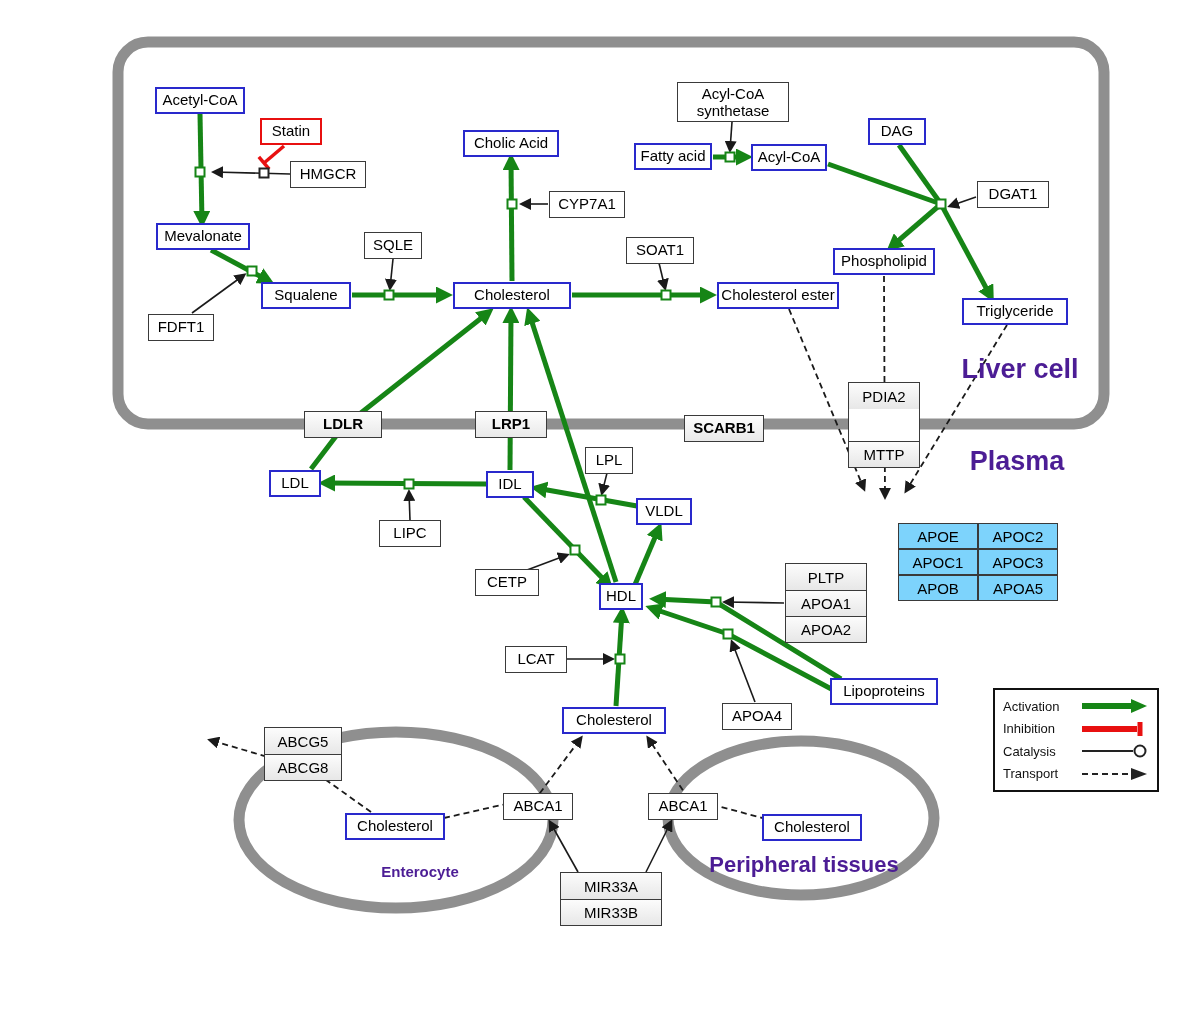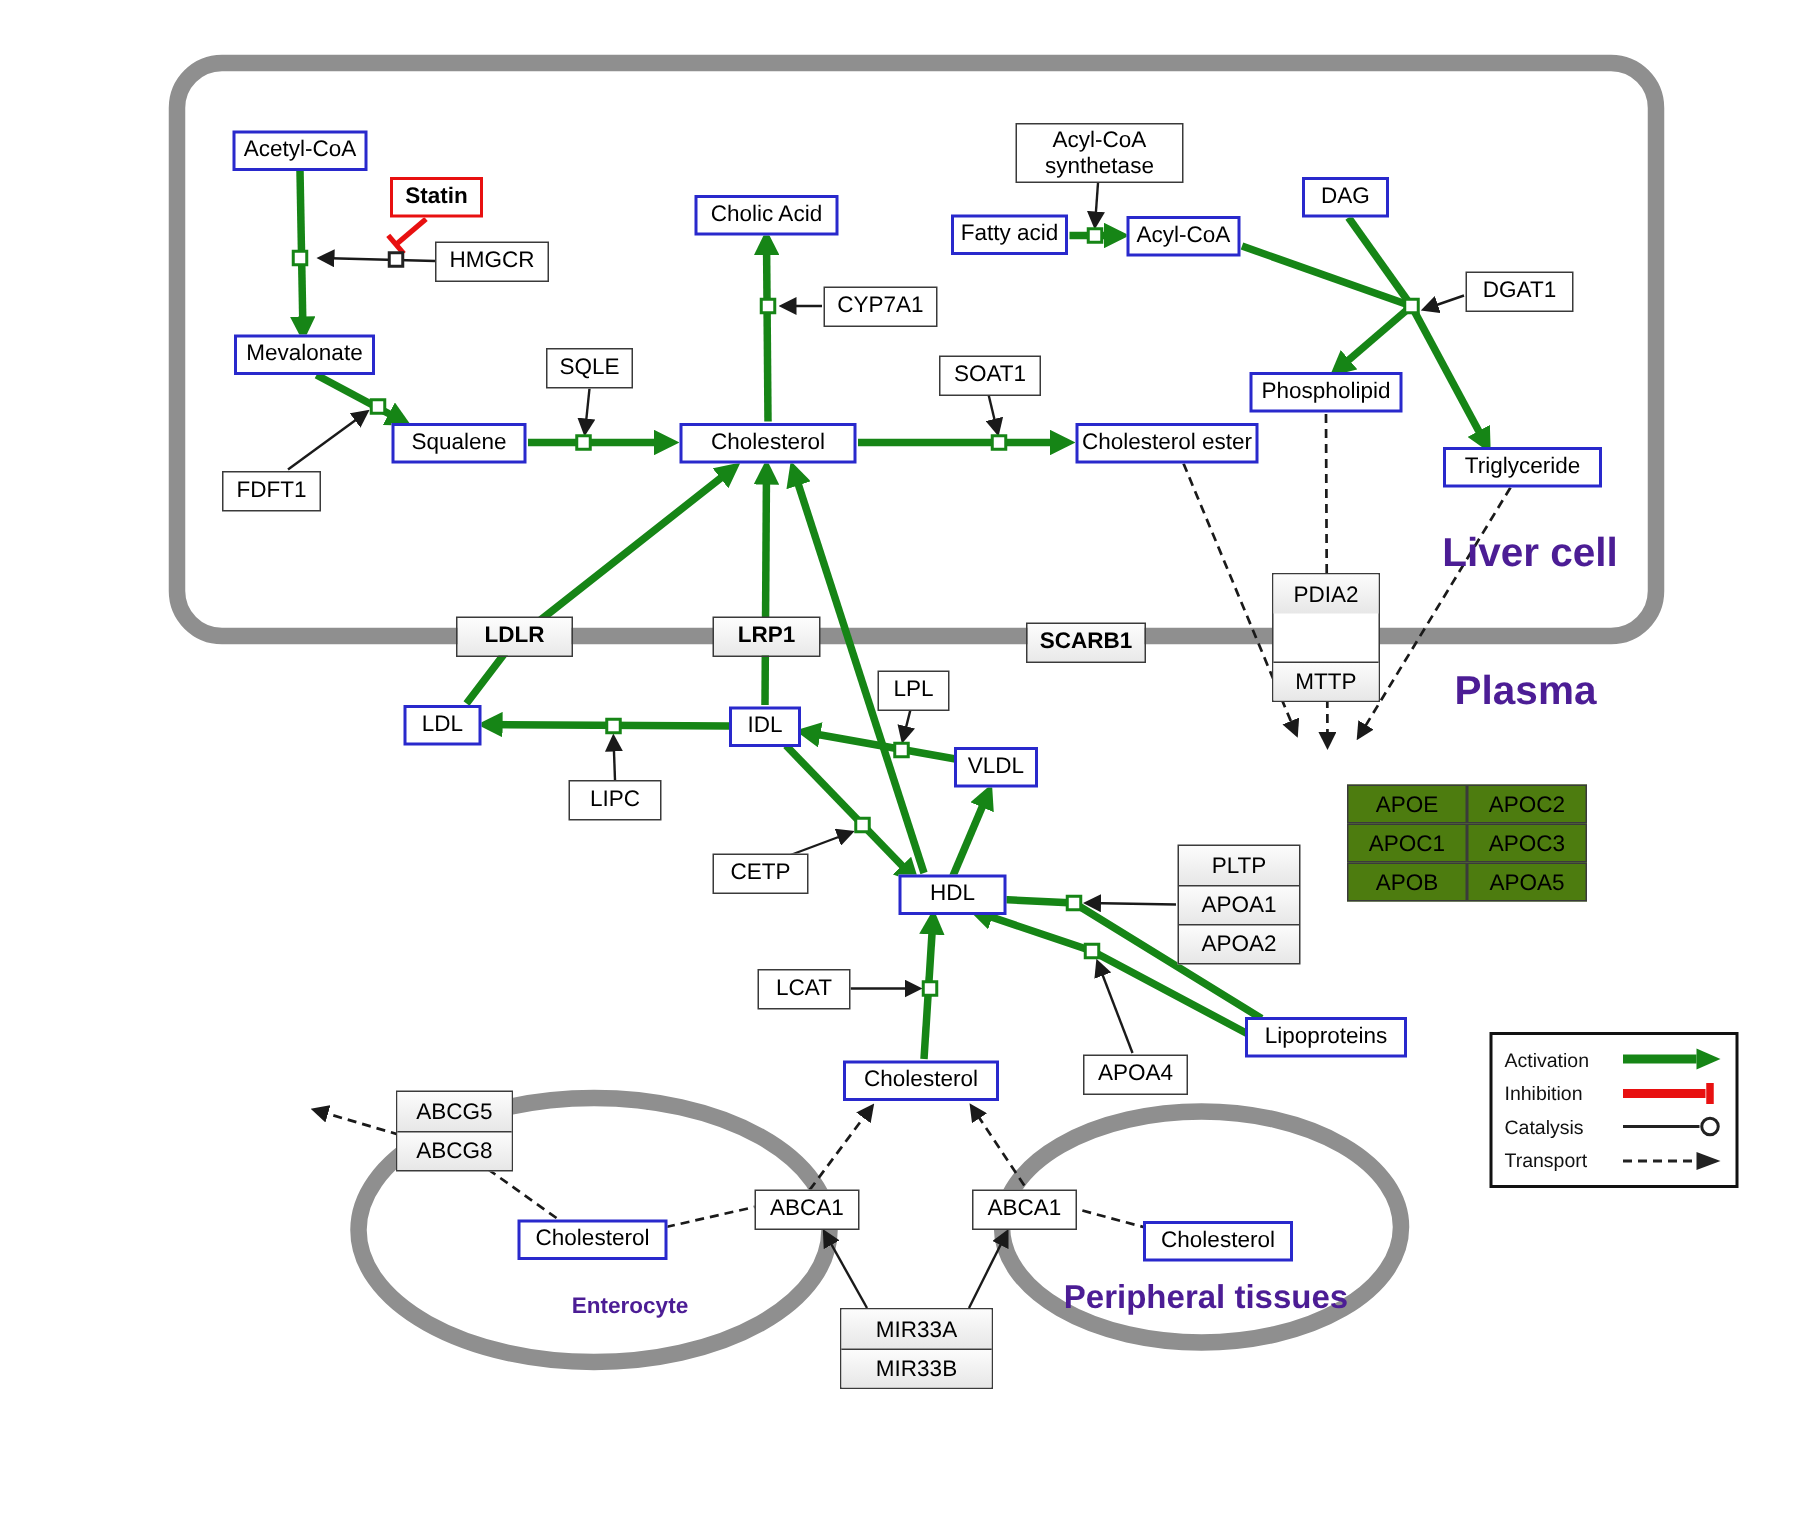--- a/index.html
+++ b/index.html
@@ -19,21 +19,21 @@
   .enzyme{border:1.5px solid #3a3a3a;}
   .drug{border:2.5px solid #e81010;}
   .transporter{border:1.5px solid #3a3a3a;background:linear-gradient(#fdfdfd,#e9e9e9);font-weight:bold;}
   .stack{position:absolute;display:flex;flex-direction:column;border:1.5px solid #3a3a3a;box-sizing:border-box;background:#fff;}
   .stack-cell{height:26px;display:flex;align-items:center;justify-content:center;
               background:linear-gradient(#fcfcfc,#e7e7e7);border-top:1px solid #3a3a3a;
               font-size:15px;padding:0 6px;box-sizing:border-box;}
   .stack-cell:first-child{border-top:none;}
   .apo-table{position:absolute;display:grid;background:#fff;}
   .table-cell{display:flex;align-items:center;justify-content:center;font-size:15px;
-              border:1px solid #3a3a3a;background:#4d7c0f;box-sizing:border-box;}
+              border:1px solid #3a3a3a;background:#7dd3fc;box-sizing:border-box;}
   .comp-label{position:absolute;font-weight:bold;color:#4c1d95;transform:translate(-50%,-50%);white-space:nowrap;}
   .legend{position:absolute;left:993px;top:688px;width:166px;height:104px;border:2.5px solid #111;
           background:#fff;box-sizing:border-box;display:flex;flex-direction:column;
           justify-content:space-evenly;padding:2px 8px;}
   .legend-row{display:flex;align-items:center;justify-content:space-between;}
   .legend-label{font-size:13px;color:#111;}
 </style>
 </head>
 <body>
 
@@ -105,21 +105,21 @@
       <rect x="404.5" y="479.5" width="9" height="9" fill="#ffffff" stroke="#168516" stroke-width="2"></rect>
       <rect x="570.5" y="545.5" width="9" height="9" fill="#ffffff" stroke="#168516" stroke-width="2"></rect>
       <rect x="711.5" y="597.5" width="9" height="9" fill="#ffffff" stroke="#168516" stroke-width="2"></rect>
       <rect x="723.5" y="629.5" width="9" height="9" fill="#ffffff" stroke="#168516" stroke-width="2"></rect>
       <rect x="615.5" y="654.5" width="9" height="9" fill="#ffffff" stroke="#168516" stroke-width="2"></rect>
       <rect x="259.5" y="168.5" width="9" height="9" fill="#ffffff" stroke="#222222" stroke-width="2"></rect>
     </svg>
 
   <div id="node-layer">
       <div class="node metabolite" style="left: 155px; top: 86.5px; width: 90px; height: 27px;">Acetyl-CoA</div>
-      <div class="node drug" style="left: 260px; top: 117.5px; width: 62px; height: 27px; font-weight: bold;">Statin</div>
+      <div class="node drug" style="left: 260px; top: 117.5px; width: 62px; height: 27px;">Statin</div>
       <div class="node enzyme" style="left: 290px; top: 160.5px; width: 76px; height: 27px;">HMGCR</div>
       <div class="node metabolite" style="left: 156px; top: 222.5px; width: 94px; height: 27px;">Mevalonate</div>
       <div class="node enzyme" style="left: 148px; top: 313.5px; width: 66px; height: 27px;">FDFT1</div>
       <div class="node metabolite" style="left: 261px; top: 281.5px; width: 90px; height: 27px;">Squalene</div>
       <div class="node enzyme" style="left: 364px; top: 231.5px; width: 58px; height: 27px;">SQLE</div>
       <div class="node metabolite" style="left: 453px; top: 281.5px; width: 118px; height: 27px;">Cholesterol</div>
       <div class="node metabolite" style="left: 463px; top: 129.5px; width: 96px; height: 27px;">Cholic Acid</div>
       <div class="node enzyme" style="left: 549px; top: 190.5px; width: 76px; height: 27px;">CYP7A1</div>
       <div class="node enzyme" style="left: 626px; top: 236.5px; width: 68px; height: 27px;">SOAT1</div>
       <div class="node metabolite" style="left: 717px; top: 281.5px; width: 122px; height: 27px;">Cholesterol ester</div>
@@ -137,21 +137,21 @@
       </div>
       <div class="node transporter" style="left: 304px; top: 410.5px; width: 78px; height: 27px;">LDLR</div>
       <div class="node transporter" style="left: 475px; top: 410.5px; width: 72px; height: 27px;">LRP1</div>
       <div class="node transporter" style="left: 684px; top: 414.5px; width: 80px; height: 27px;">SCARB1</div>
       <div class="node metabolite" style="left: 269px; top: 469.5px; width: 52px; height: 27px;">LDL</div>
       <div class="node metabolite" style="left: 486px; top: 470.5px; width: 48px; height: 27px;">IDL</div>
       <div class="node enzyme" style="left: 585px; top: 446.5px; width: 48px; height: 27px;">LPL</div>
       <div class="node metabolite" style="left: 636px; top: 497.5px; width: 56px; height: 27px;">VLDL</div>
       <div class="node enzyme" style="left: 379px; top: 519.5px; width: 62px; height: 27px;">LIPC</div>
       <div class="node enzyme" style="left: 475px; top: 568.5px; width: 64px; height: 27px;">CETP</div>
-      <div class="node metabolite" style="left: 599px; top: 582.5px; width: 72px; height: 27px;">HDL</div>
+      <div class="node metabolite" style="left: 599px; top: 582.5px; width: 44px; height: 27px;">HDL</div>
       <div class="node enzyme" style="left: 505px; top: 645.5px; width: 62px; height: 27px;">LCAT</div>
       <div class="stack" style="left: 785px; top: 563px; width: 82px;">
         <div class="stack-cell">PLTP</div>
         <div class="stack-cell">APOA1</div>
         <div class="stack-cell">APOA2</div>
       </div>
       <div class="node enzyme" style="left: 722px; top: 702.5px; width: 70px; height: 27px;">APOA4</div>
       <div class="node metabolite" style="left: 830px; top: 677.5px; width: 108px; height: 27px;">Lipoproteins</div>
       <div class="apo-table" style="left: 898px; top: 523px; grid-template-columns: repeat(2, 80px);">
         <div class="table-cell" style="height: 26px;">APOE</div>

